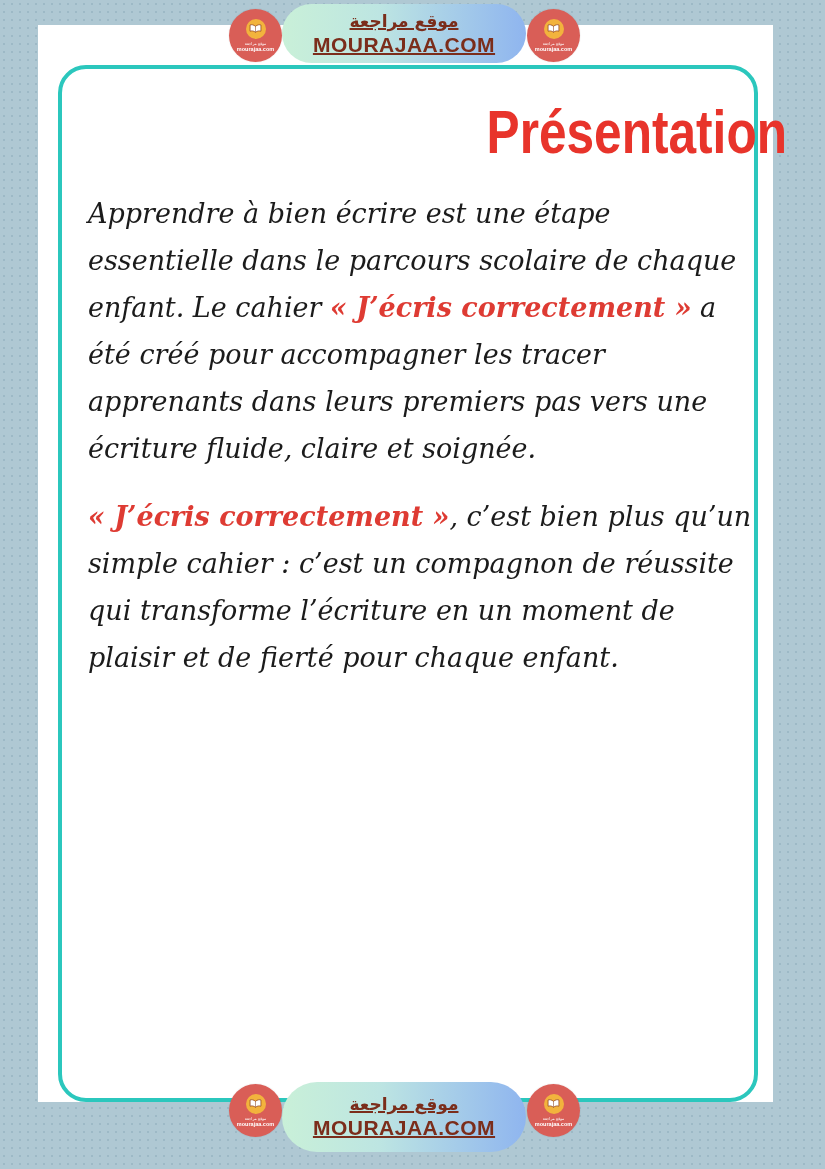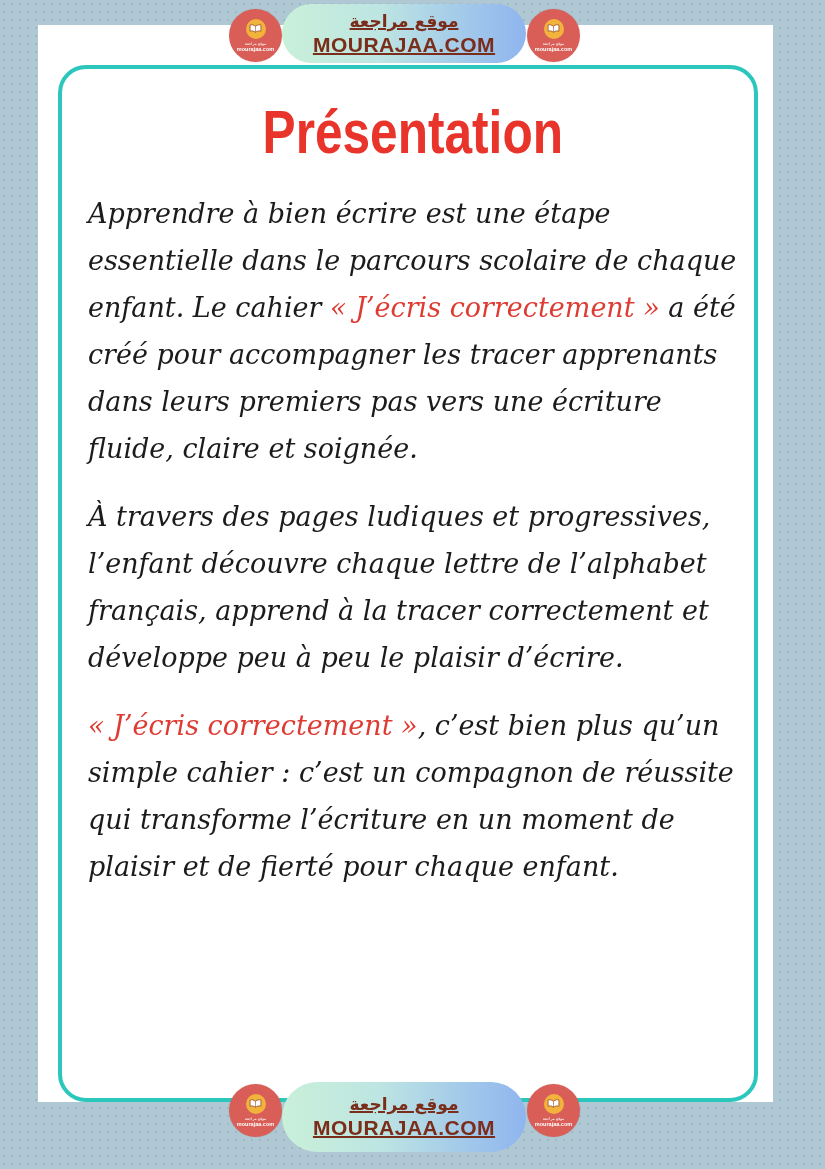--- a/index.html
+++ b/index.html
@@ -13,35 +13,35 @@
   .page-white{
     position:absolute;left:38px;top:25px;width:735px;height:1077px;
     background:#ffffff;
   }
   .teal-frame{
     position:absolute;left:58px;top:65px;width:700px;height:1037px;
     box-sizing:border-box;border:4px solid #2BC7BD;border-radius:28px;
     background:transparent;
   }
   .page-title-wrap{
-    position:absolute;left:0;right:0;top:96px;text-align:center;
+    position:absolute;left:0;right:0;top:96px;text-align:right;
   }
   .page-title{
     display:inline-block;color:#E8342B;font-weight:700;font-size:62px;
     font-family:"Liberation Sans", sans-serif;
     transform:scaleX(0.80);transform-origin:center;letter-spacing:0px;
   }
   .body-text{
     position:absolute;left:88px;top:190px;width:664px;
     font-family:"DejaVu Serif","Liberation Serif",serif;
     font-style:italic;font-size:27px;line-height:47px;color:#1b1b1b;
   }
   .body-text p{margin:0 0 21px 0;}
   .body-text p:last-child{margin-bottom:0;}
-  .body-text .red{color:#DE3B33;}
+  .body-text .red{color:#DE3B33;font-weight:bold;}
   
   .banner-pill{
     position:absolute;left:282px;width:244px;
     border-radius:36px;
     background:linear-gradient(90deg,#C9F0D8 0%,#BDE5E2 40%,#8FB5EF 100%);
     display:flex;flex-direction:column;align-items:center;justify-content:center;
     text-align:center;
   }
   .banner-pill.top{top:4px;height:59px;}
   .banner-pill.bottom{top:1082px;height:70px;}
@@ -135,15 +135,14 @@
   <div class="l1">موقع مراجعة</div>
   <div class="l2">mourajaa.com</div>
 </div>
 
 <div class="page-title-wrap">
   <span class="page-title">Présentation</span>
 </div>
 
 <div class="body-text" id="body-text">
     <p><span>Apprendre à bien écrire est une étape essentielle dans le parcours scolaire de chaque enfant. Le cahier </span><span class="red">« J’écris correctement »</span><span> a été créé pour accompagner les tracer apprenants dans leurs premiers pas vers une écriture fluide, claire et soignée.</span></p>
-    <p><span>À travers des pages ludiques et progressives, l’enfant découvre chaque lettre de l’alphabet français, apprend à la tracer correctement et développe peu à peu le plaisir d’écrire.</span></p>
     <p><span class="red">« J’écris correctement »</span><span>, c’est bien plus qu’un simple cahier : c’est un compagnon de réussite qui transforme l’écriture en un moment de plaisir et de fierté pour chaque enfant.</span></p>
   </div>
 
 </body></html>

